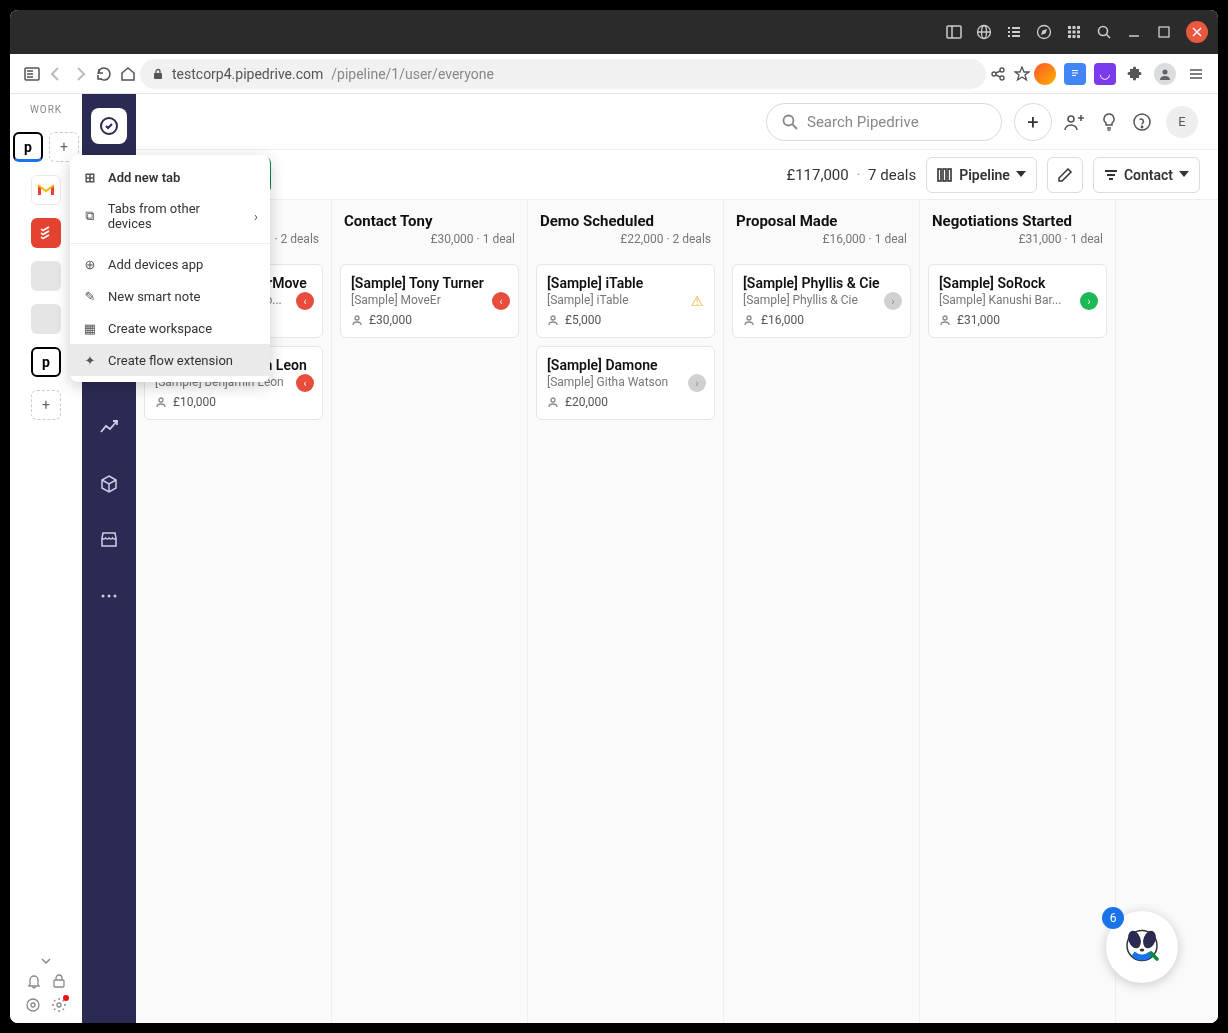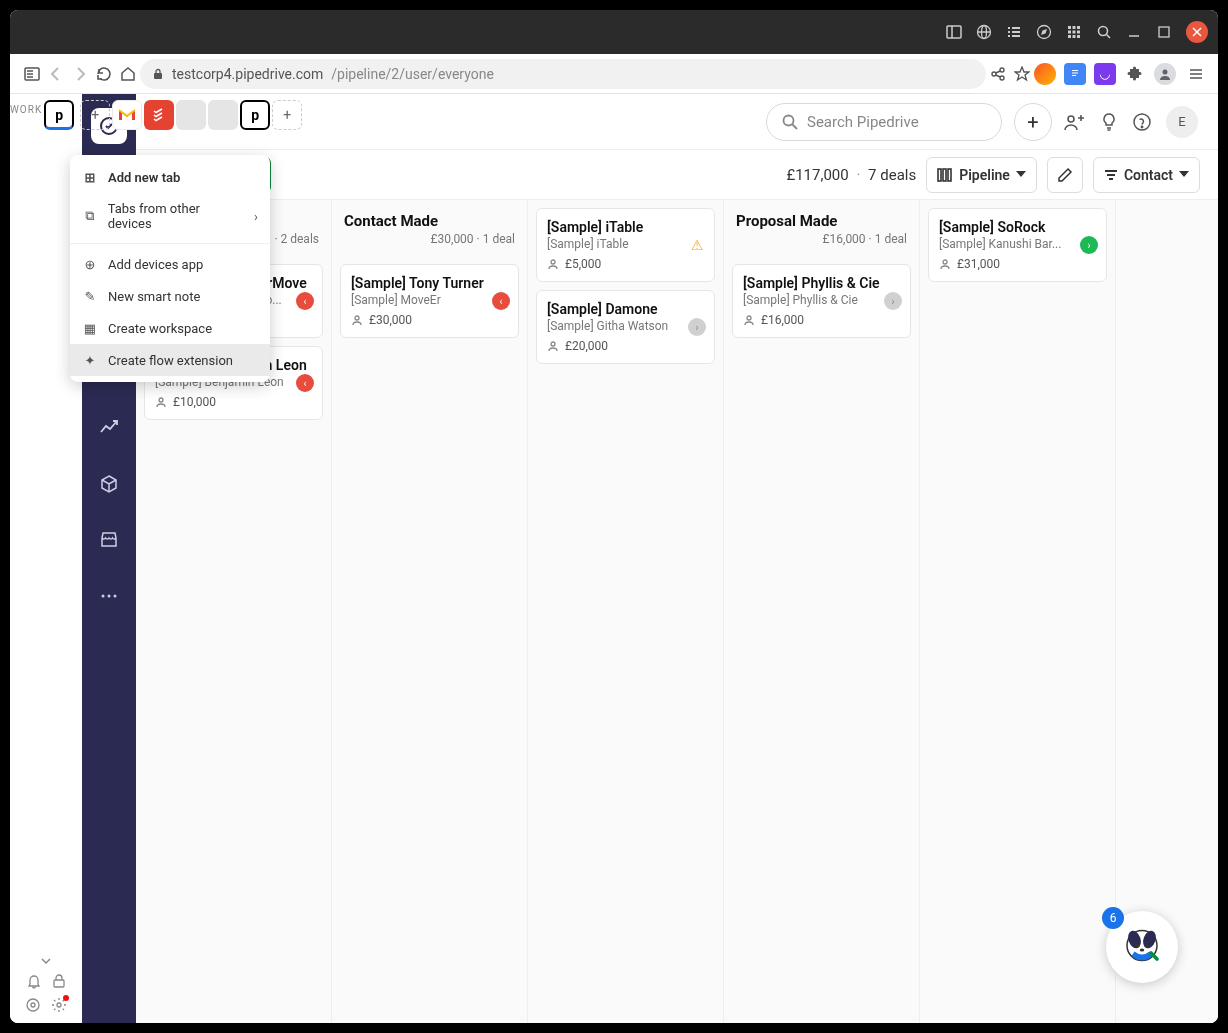--- a/index.html
+++ b/index.html
@@ -15,21 +15,21 @@
   .url-bar .path-dim { color: #888; }
   .ext-row { display:flex; gap:8px; align-items:center; }
   .ext { width:22px; height:22px; border-radius:4px; display:flex;align-items:center;justify-content:center; font-size:13px; }
   .ext.brave { background: linear-gradient(135deg,#fb542b,#ffb300); border-radius:50%; }
   .ext.docs { background:#4285f4; color:#fff; }
   .ext.purple { background:#7c3aed; color:#fff; }
   .ext.puzzle { color:#555; }
   .avatar-circle { width:22px;height:22px;border-radius:50%;background:#dadce0;display:flex;align-items:center;justify-content:center;color:#5f6368;font-size:12px;}
 
   .body-row { flex:1; display:flex; overflow:hidden; }
-  .left-rail { width: 72px; background:#fff; border-right:none; display:flex; flex-direction:row; padding-top:6px; gap:2px; position:relative; }
+  .left-rail { width: 72px; background:#fff; border-right:none; display:flex; flex-direction:column; padding-top:6px; gap:13px; position:relative; }
   .rail-label { font-size:10px; letter-spacing:1px; color:#888; text-align:center; padding:4px 0; }
   .rail-row { display:flex; gap:6px; justify-content:center; }
   .rail-tile { width:30px;height:30px;border-radius:6px;display:flex;align-items:center;justify-content:center;font-size:14px; }
   .rail-pipedrive { border:2px solid #000; color:#000; font-weight:700; }
   .rail-add { border:1px dashed #ccc; color:#666; }
   .rail-gmail { background:#fff; border:1px solid #e9e9e9; }
   .rail-red { background:#e44332; color:#fff; }
   .rail-grey { background:#e5e5e5; }
   .left-rail .bottom { position:absolute; bottom:10px; left:0; right:0; display:flex; flex-direction:column; align-items:center; gap:8px; color:#888; }
   .bottom .brow { display:flex; gap:10px; }
@@ -192,21 +192,21 @@
         <svg width="18" height="18" viewBox="0 0 18 18" fill="none" stroke="#555" stroke-width="1.5">
           <path d="M3 8 L9 3 L15 8 V15 H3 Z"></path>
         </svg>
       </span>
     <div class="url-bar">
       <svg width="12" height="12" viewBox="0 0 12 12" fill="#555">
           <rect x="2" y="5" width="8" height="6" rx="1"></rect>
           <path d="M4 5 V3.5 a2 2 0 0 1 4 0 V5" fill="none" stroke="#555" stroke-width="1.3"></path>
         </svg>
       <span>testcorp4.pipedrive.com</span>
-        <span class="path-dim">/pipeline/2/user/everyone</span>
+        <span class="path-dim">/pipeline/1/user/everyone</span>
     </div>
     <span class="tb-btn">
         <svg width="16" height="16" viewBox="0 0 16 16" fill="none" stroke="#555" stroke-width="1.4">
           <circle cx="4" cy="8" r="2"></circle>
           <circle cx="12" cy="4" r="2"></circle>
           <circle cx="12" cy="12" r="2"></circle>
           <line x1="5.7" y1="7" x2="10.3" y2="5"></line>
           <line x1="5.7" y1="9" x2="10.3" y2="11"></line>
         </svg>
       </span>
@@ -500,40 +500,44 @@
                     </svg>
                     <span>£10,000</span>
                   </div>
                 <span class="status red">‹</span>
               </div>
             </div>
           </div>
 
           <div class="col">
             <div class="col-head">
-              <div class="col-title">Contact Made</div>
+              <div class="col-title">Contact Tony</div>
               <div class="col-sub">£30,000 · 1 deal</div>
             </div>
             <div class="cards">
               <div class="card">
                 <div class="card-title">[Sample] Tony Turner</div>
                 <div class="card-sub">[Sample] MoveEr</div>
                 <div class="card-meta">
                     <svg width="12" height="12" viewBox="0 0 12 12" fill="none" stroke="#888" stroke-width="1.3">
                       <circle cx="6" cy="4" r="2"></circle>
                       <path d="M2 11c0-2 2-3 4-3s4 1 4 3"></path>
                     </svg>
                     <span>£30,000</span>
                   </div>
                 <span class="status red">‹</span>
               </div>
             </div>
           </div>
 
           <div class="col">
+            <div class="col-head">
+              <div class="col-title">Demo Scheduled</div>
+              <div class="col-sub">£22,000 · 2 deals</div>
+            </div>
             <div class="cards">
               <div class="card">
                 <div class="card-title">[Sample] iTable</div>
                 <div class="card-sub">[Sample] iTable</div>
                 <div class="card-meta">
                     <svg width="12" height="12" viewBox="0 0 12 12" fill="none" stroke="#888" stroke-width="1.3">
                       <circle cx="6" cy="4" r="2"></circle>
                       <path d="M2 11c0-2 2-3 4-3s4 1 4 3"></path>
                     </svg>
                     <span>£5,000</span>
@@ -570,20 +574,24 @@
                       <path d="M2 11c0-2 2-3 4-3s4 1 4 3"></path>
                     </svg>
                     <span>£16,000</span>
                   </div>
                 <span class="status grey">›</span>
               </div>
             </div>
           </div>
 
           <div class="col">
+            <div class="col-head">
+              <div class="col-title">Negotiations Started</div>
+              <div class="col-sub">£31,000 · 1 deal</div>
+            </div>
             <div class="cards">
               <div class="card">
                 <div class="card-title">[Sample] SoRock</div>
                 <div class="card-sub">[Sample] Kanushi Bar...</div>
                 <div class="card-meta">
                     <svg width="12" height="12" viewBox="0 0 12 12" fill="none" stroke="#888" stroke-width="1.3">
                       <circle cx="6" cy="4" r="2"></circle>
                       <path d="M2 11c0-2 2-3 4-3s4 1 4 3"></path>
                     </svg>
                     <span>£31,000</span>

